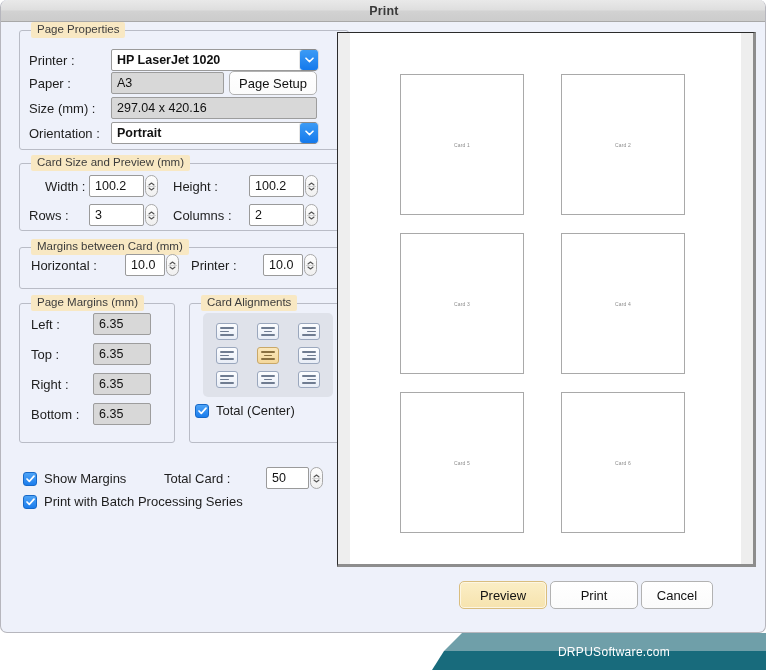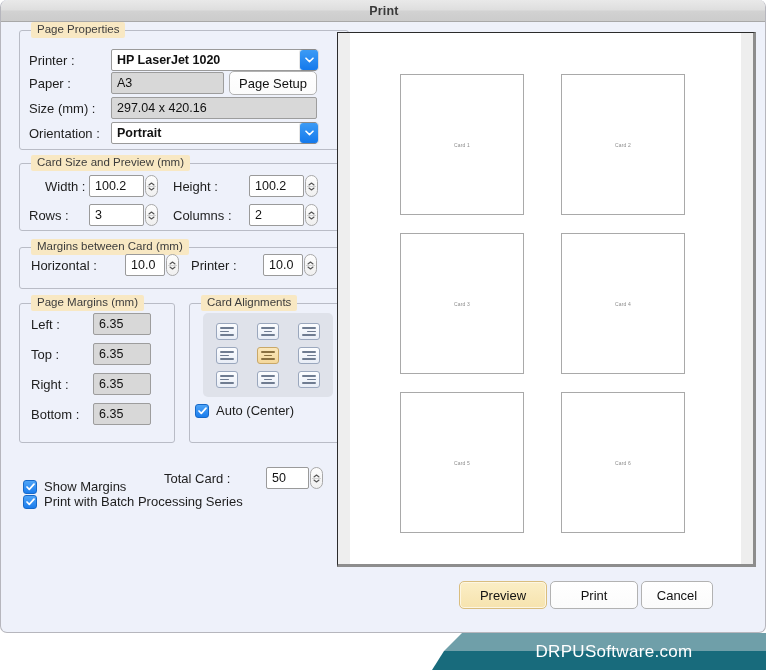--- a/index.html
+++ b/index.html
@@ -218,21 +218,21 @@
   }
   #brand .tri {
     position: absolute; left: 0; top: 0;
     width: 334px; height: 37px;
   }
   #brand .txt {
     position: absolute;
     left: 0; top: 0; width: 334px; height: 37px;
     display: flex; align-items: center; justify-content: center;
     padding-left: 30px;
-    font-size: 17px; color: #ffffff;
+    font-size: 12px; color: #ffffff;
     letter-spacing: .3px;
   }
 </style>
 </head>
 <body>
 
 <div id="window">
 
   <div id="titlebar">
     <span class="title">Print</span>
@@ -443,24 +443,24 @@
         <i></i>
       </div>
   </div>
 
   <div class="cbrow" style="left:194px; top:403px;">
     <span class="cbox">
       <svg width="9" height="8" viewBox="0 0 9 8">
           <path d="M1 4 L3.3 6.3 L8 1.2" fill="none" stroke="#ffffff" stroke-width="1.7" stroke-linecap="round" stroke-linejoin="round"></path>
         </svg>
     </span>
-    <span class="cblbl">Auto (Center)</span>
-  </div>
-
-  <div class="cbrow" style="left:22px; top:471px;margin-top:8px;">
+    <span class="cblbl">Total (Center)</span>
+  </div>
+
+  <div class="cbrow" style="left:22px; top:471px;">
     <span class="cbox">
       <svg width="9" height="8" viewBox="0 0 9 8">
           <path d="M1 4 L3.3 6.3 L8 1.2" fill="none" stroke="#ffffff" stroke-width="1.7" stroke-linecap="round" stroke-linejoin="round"></path>
         </svg>
     </span>
     <span class="cblbl">Show Margins</span>
   </div>
 
   <div class="cbrow" style="left:22px; top:494px;">
     <span class="cbox">

